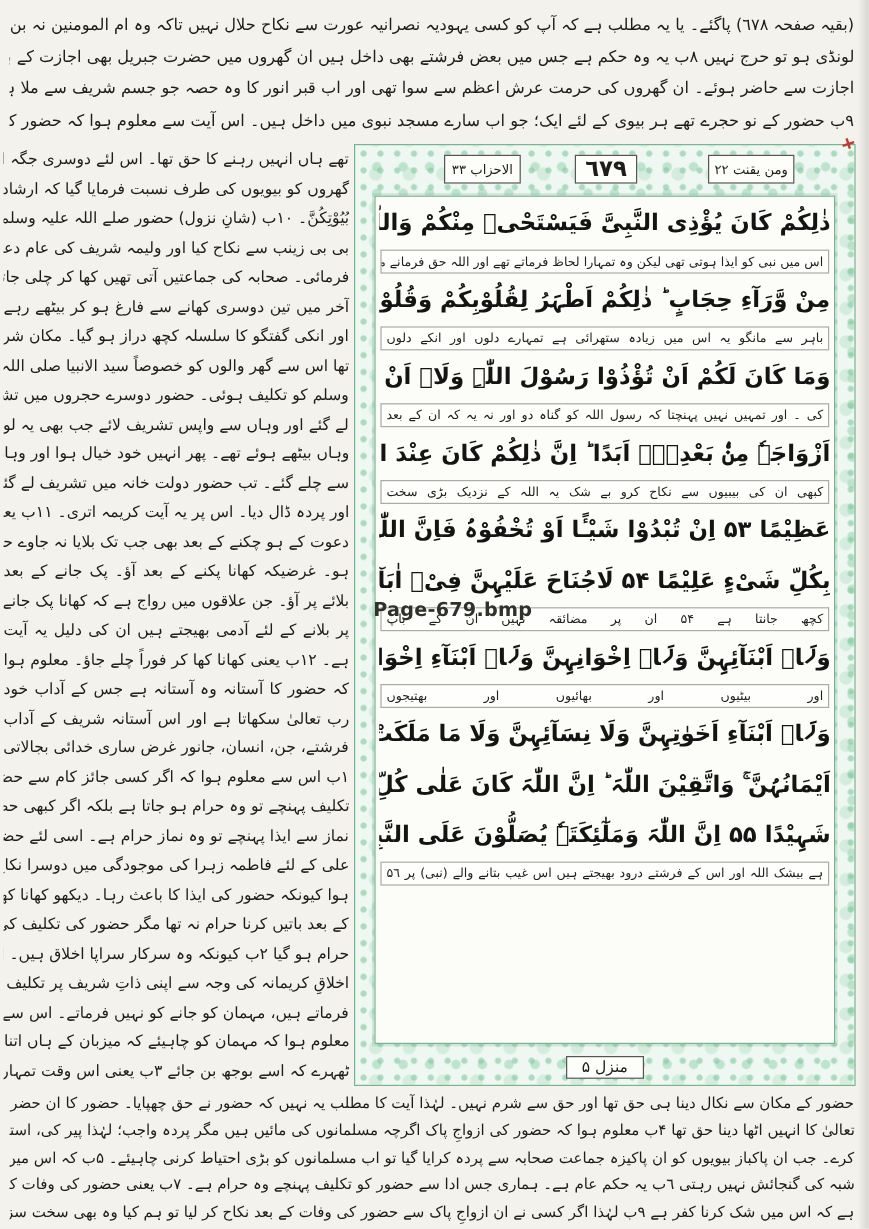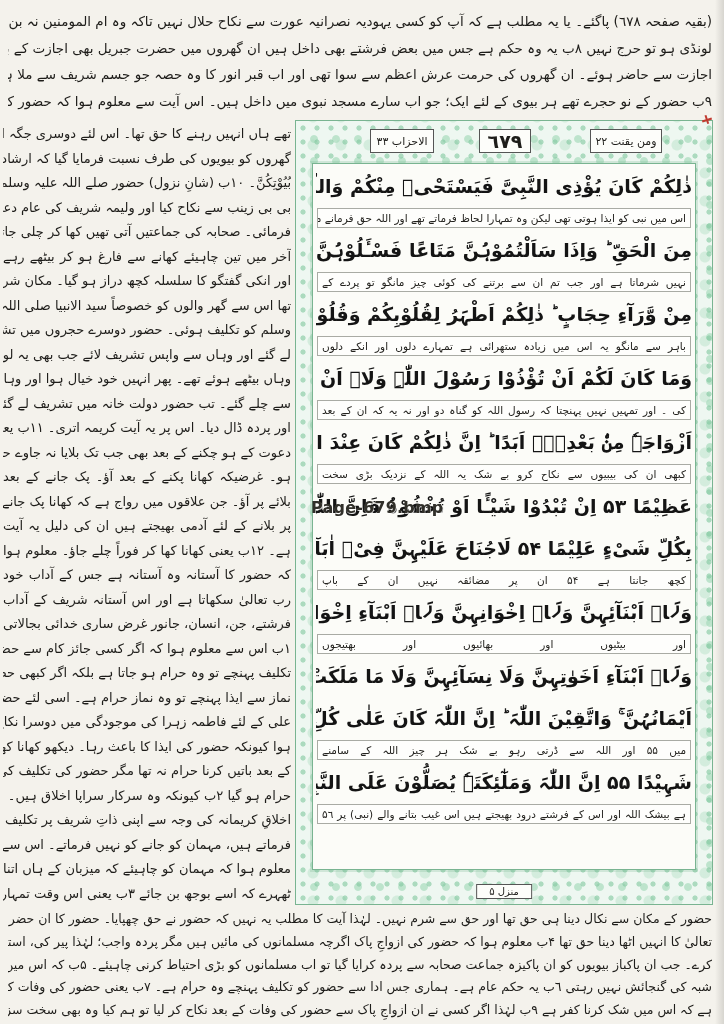--- a/index.html
+++ b/index.html
@@ -85,21 +85,21 @@
     border:1px solid #a9aba4;
     background:#fefefc;
     padding:0 4px;
     text-align:justify; text-align-last:justify;
     white-space:nowrap; overflow:hidden;
     color:#23221e;
   }
   .manzil-box {
     position:absolute; bottom:5px; left:50%; transform:translateX(-50%);
     background:#fdfdfa; border:1px solid #555;
-    font-size:10px; direction:rtl;
+    font-size:13px; direction:rtl;
     padding:1px 12px; white-space:nowrap;
   }
 
   
   .watermark {
     position:absolute; left:311px; top:498px;
     font-size:16px; font-weight:bold; color:#31302a;
     text-shadow:0.5px 0.5px 0 rgba(255,255,255,.8);
     letter-spacing:0.2px;
     z-index:5;
@@ -126,21 +126,21 @@
       <div class="rtl-line">۹ب حضور کے نو حجرے تھے ہر بیوی کے لئے ایک؛ جو اب سارے مسجد نبوی میں داخل ہیں۔ اس آیت سے معلوم ہوا کہ حضور کے گھر حضور کی ملک تھے؛ بیویوں کے نہ</div>
     </div>
 
   <div class="left-col">
 
   <div class="rtl-line">تھے ہاں انہیں رہنے کا حق تھا۔ اس لئے دوسری جگہ ان</div>
       <div class="rtl-line">گھروں کو بیویوں کی طرف نسبت فرمایا گیا کہ ارشاد ہوا فِیْ</div>
       <div class="rtl-line">بُیُوْتِکُنَّ۔ ۱۰ب (شانِ نزول) حضور صلے اللہ علیہ وسلم نے</div>
       <div class="rtl-line">بی بی زینب سے نکاح کیا اور ولیمہ شریف کی عام دعوت</div>
       <div class="rtl-line">فرمائی۔ صحابہ کی جماعتیں آتی تھیں کھا کر چلی جاتی تھیں۔</div>
-      <div class="rtl-line">آخر میں تین چاہیئے کھانے سے فارغ ہو کر بیٹھے رہے</div>
+      <div class="rtl-line">آخر میں تین دوسری کھانے سے فارغ ہو کر بیٹھے رہے</div>
       <div class="rtl-line">اور انکی گفتگو کا سلسلہ کچھ دراز ہو گیا۔ مکان شریف تنگ</div>
       <div class="rtl-line">تھا اس سے گھر والوں کو خصوصاً سید الانبیا صلی اللہ علیہ</div>
       <div class="rtl-line">وسلم کو تکلیف ہوئی۔ حضور دوسرے حجروں میں تشریف</div>
       <div class="rtl-line">لے گئے اور وہاں سے واپس تشریف لائے جب بھی یہ لوگ</div>
       <div class="rtl-line">وہاں بیٹھے ہوئے تھے۔ پھر انہیں خود خیال ہوا اور وہاں</div>
       <div class="rtl-line">سے چلے گئے۔ تب حضور دولت خانہ میں تشریف لے گئے</div>
       <div class="rtl-line">اور پردہ ڈال دیا۔ اس پر یہ آیت کریمہ اتری۔ ۱۱ب یعنی</div>
       <div class="rtl-line">دعوت کے ہو چکنے کے بعد بھی جب تک بلایا نہ جاوے حاضر نہ</div>
       <div class="rtl-line">ہو۔ غرضیکہ کھانا پکنے کے بعد آؤ۔ پک جانے کے بعد</div>
       <div class="rtl-line">بلائے پر آؤ۔ جن علاقوں میں رواج ہے کہ کھانا پک جانے</div>
@@ -167,24 +167,20 @@
     <div class="frame-hdr-box hdr-center">٦٧٩</div>
     <div class="frame-hdr-box hdr-right">ومن یقنت ۲۲</div>
 
     <div class="frame-inner">
 
         <div>
           <div class="ayah-ar">ذٰلِکُمْ کَانَ یُؤْذِی النَّبِیَّ فَیَسْتَحْیٖ مِنْکُمْ وَاللّٰہُ لَا یَسْتَحْیٖ</div>
           <div class="ayah-ur">اس میں نبی کو ایذا ہوتی تھی لیکن وہ تمہارا لحاظ فرماتے تھے اور اللہ حق فرمانے میں</div>
         </div>
 
-        <div>
-          <div class="ayah-ar">مِنَ الْحَقِّ ؕ وَاِذَا سَاَلْتُمُوْہُنَّ مَتَاعًا فَسْـَٔلُوْہُنَّ</div>
-          <div class="ayah-ur">نہیں شرماتا ہے اور جب تم ان سے برتنے کی کوئی چیز مانگو تو پردے کے</div>
-        </div>
 
         <div>
           <div class="ayah-ar">مِنْ وَّرَآءِ حِجَابٍ ؕ ذٰلِکُمْ اَطْہَرُ لِقُلُوْبِکُمْ وَقُلُوْبِہِنَّ</div>
           <div class="ayah-ur">باہر سے مانگو یہ اس میں زیادہ ستھرائی ہے تمہارے دلوں اور انکے دلوں</div>
         </div>
 
         <div>
           <div class="ayah-ar">وَمَا کَانَ لَکُمْ اَنْ تُؤْذُوْا رَسُوْلَ اللّٰہِ وَلَاۤ اَنْ تَنْکِحُوْۤا</div>
           <div class="ayah-ur">کی ۔ اور تمہیں نہیں پہنچتا کہ رسول اللہ کو گناہ دو اور نہ یہ کہ ان کے بعد</div>
         </div>
@@ -207,21 +203,20 @@
           <div class="ayah-ar">وَلَاۤ اَبْنَآئِہِنَّ وَلَاۤ اِخْوَانِہِنَّ وَلَاۤ اَبْنَآءِ اِخْوَانِہِنَّ</div>
           <div class="ayah-ur">اور بیٹیوں اور بھائیوں اور بھتیجوں</div>
         </div>
 
         <div>
           <div class="ayah-ar">وَلَاۤ اَبْنَآءِ اَخَوٰتِہِنَّ وَلَا نِسَآئِہِنَّ وَلَا مَا مَلَکَتْ</div>
         </div>
 
         <div>
           <div class="ayah-ar">اَیْمَانُہُنَّ ۚ وَاتَّقِیْنَ اللّٰہَ ؕ اِنَّ اللّٰہَ کَانَ عَلٰی کُلِّ شَیْءٍ</div>
-          <div class="ayah-ur">میں ۵۵ اور اللہ سے ڈرتی رہو بے شک ہر چیز اللہ کے سامنے</div>
         </div>
 
         <div>
           <div class="ayah-ar">شَہِیْدًا ۵۵ اِنَّ اللّٰہَ وَمَلٰٓئِکَتَہٗ یُصَلُّوْنَ عَلَی النَّبِیِّ</div>
           <div class="ayah-ur">ہے بیشک اللہ اور اس کے فرشتے درود بھیجتے ہیں اس غیب بتانے والے (نبی) پر ۵٦</div>
         </div>
       </div>
 
     <div class="manzil-box">منزل ۵</div>
   </div>

